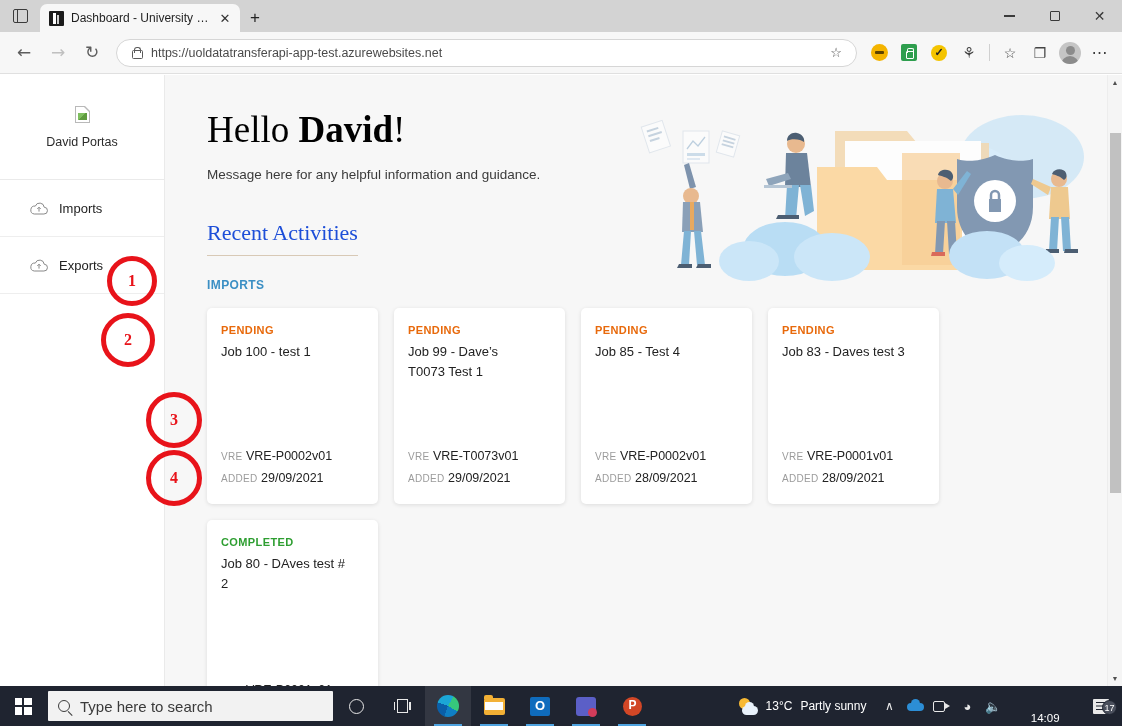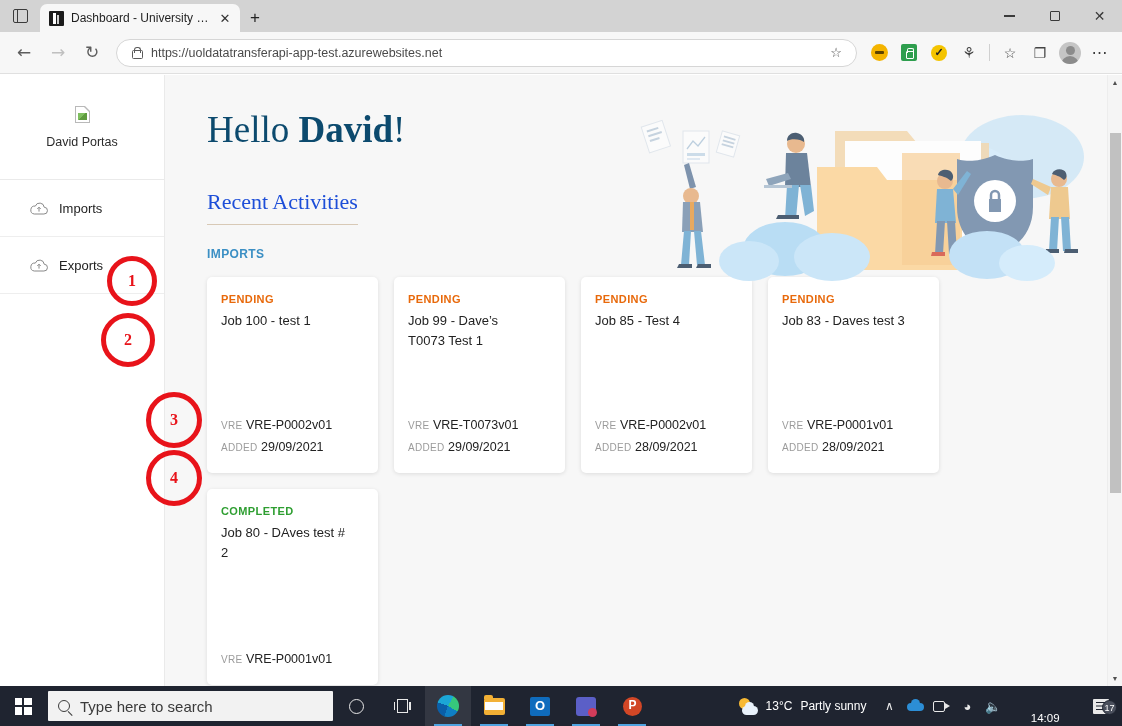--- a/index.html
+++ b/index.html
@@ -182,21 +182,21 @@
   
   .content {
     flex: 1 1 auto; background: #f7f7f7; position: relative;
     padding: 35px 0 0 42px; overflow: hidden;
   }
   .hero-illu {
     position: absolute; right: 10px; top: 22px; width: 470px; height: 190px;
     pointer-events: none;
   }
   .hello {
-    font-family: "Liberation Serif", serif; font-size: 37px; color: #0c4a6e;
+    font-family: "Liberation Serif", serif; font-size: 37px; color: #000000;
     font-weight: 400; line-height: 1.1; position: relative; z-index: 2;
   }
   .hello b { font-weight: 700; }
   .submsg { margin-top: 16px; font-size: 13.5px; color: #3b3b3b; position:relative; z-index:2;}
   .recent {
     margin-top: 38px; font-family: "Liberation Serif", serif; font-size: 22px;
     color: #1d4ed8; padding-bottom: 9px; display: inline-block;
     border-bottom: 1px solid #d8c9b6; position:relative; z-index:2;
   }
   .section-label {
@@ -495,20 +495,21 @@
           <ellipse cx="158" cy="152" rx="42" ry="27" fill="#b9ddf4"></ellipse>
           <ellipse cx="205" cy="160" rx="38" ry="24" fill="#cbe6f8"></ellipse>
           <ellipse cx="122" cy="164" rx="30" ry="20" fill="#cbe6f8"></ellipse>
           <ellipse cx="360" cy="158" rx="38" ry="24" fill="#c3e1f6"></ellipse>
           <ellipse cx="400" cy="166" rx="28" ry="18" fill="#d5ecfb"></ellipse>
         </svg>
 
         <div class="hello">
           <span>Hello </span><b>David</b><span>!</span>
         </div>
+        <div class="submsg">Message here for any helpful information and guidance.</div>
 
         <div class="recent">Recent Activities</div>
 
         <div class="section-label">IMPORTS</div>
 
         <div class="cards">
 
           <div class="card">
             <div class="card-status status-pending">PENDING</div>
             <div class="card-title">Job 100 - test 1</div>

